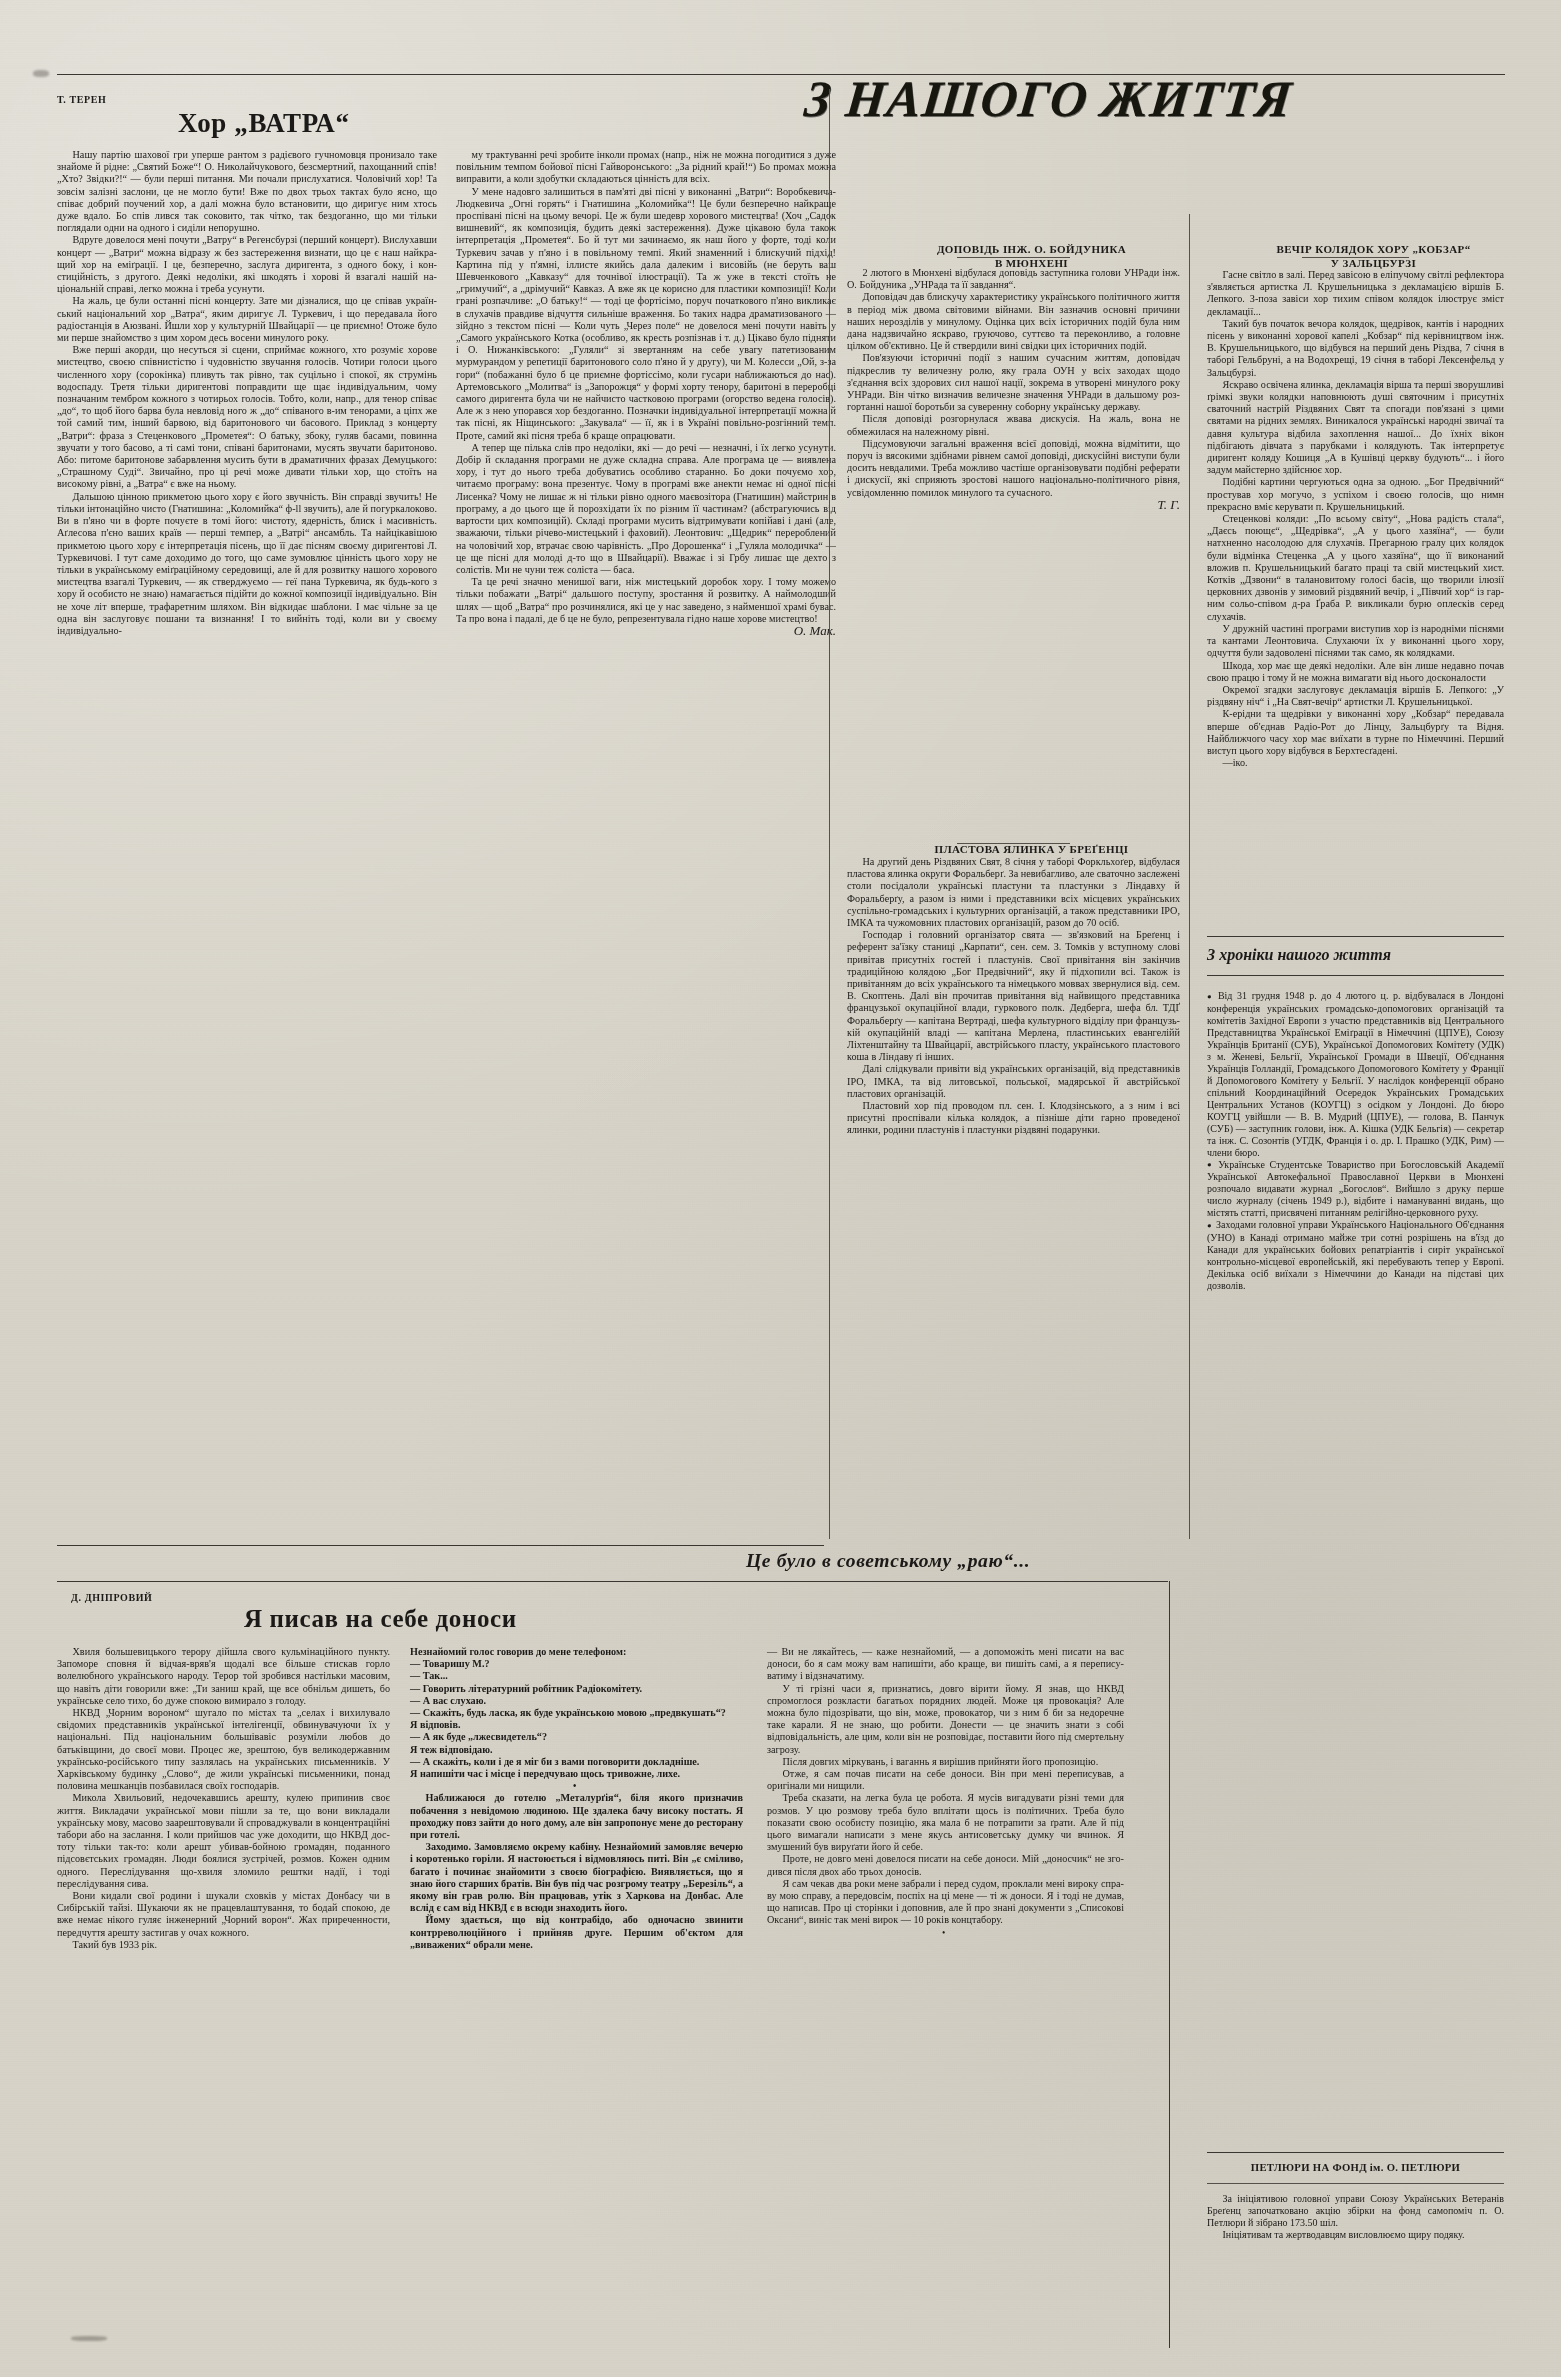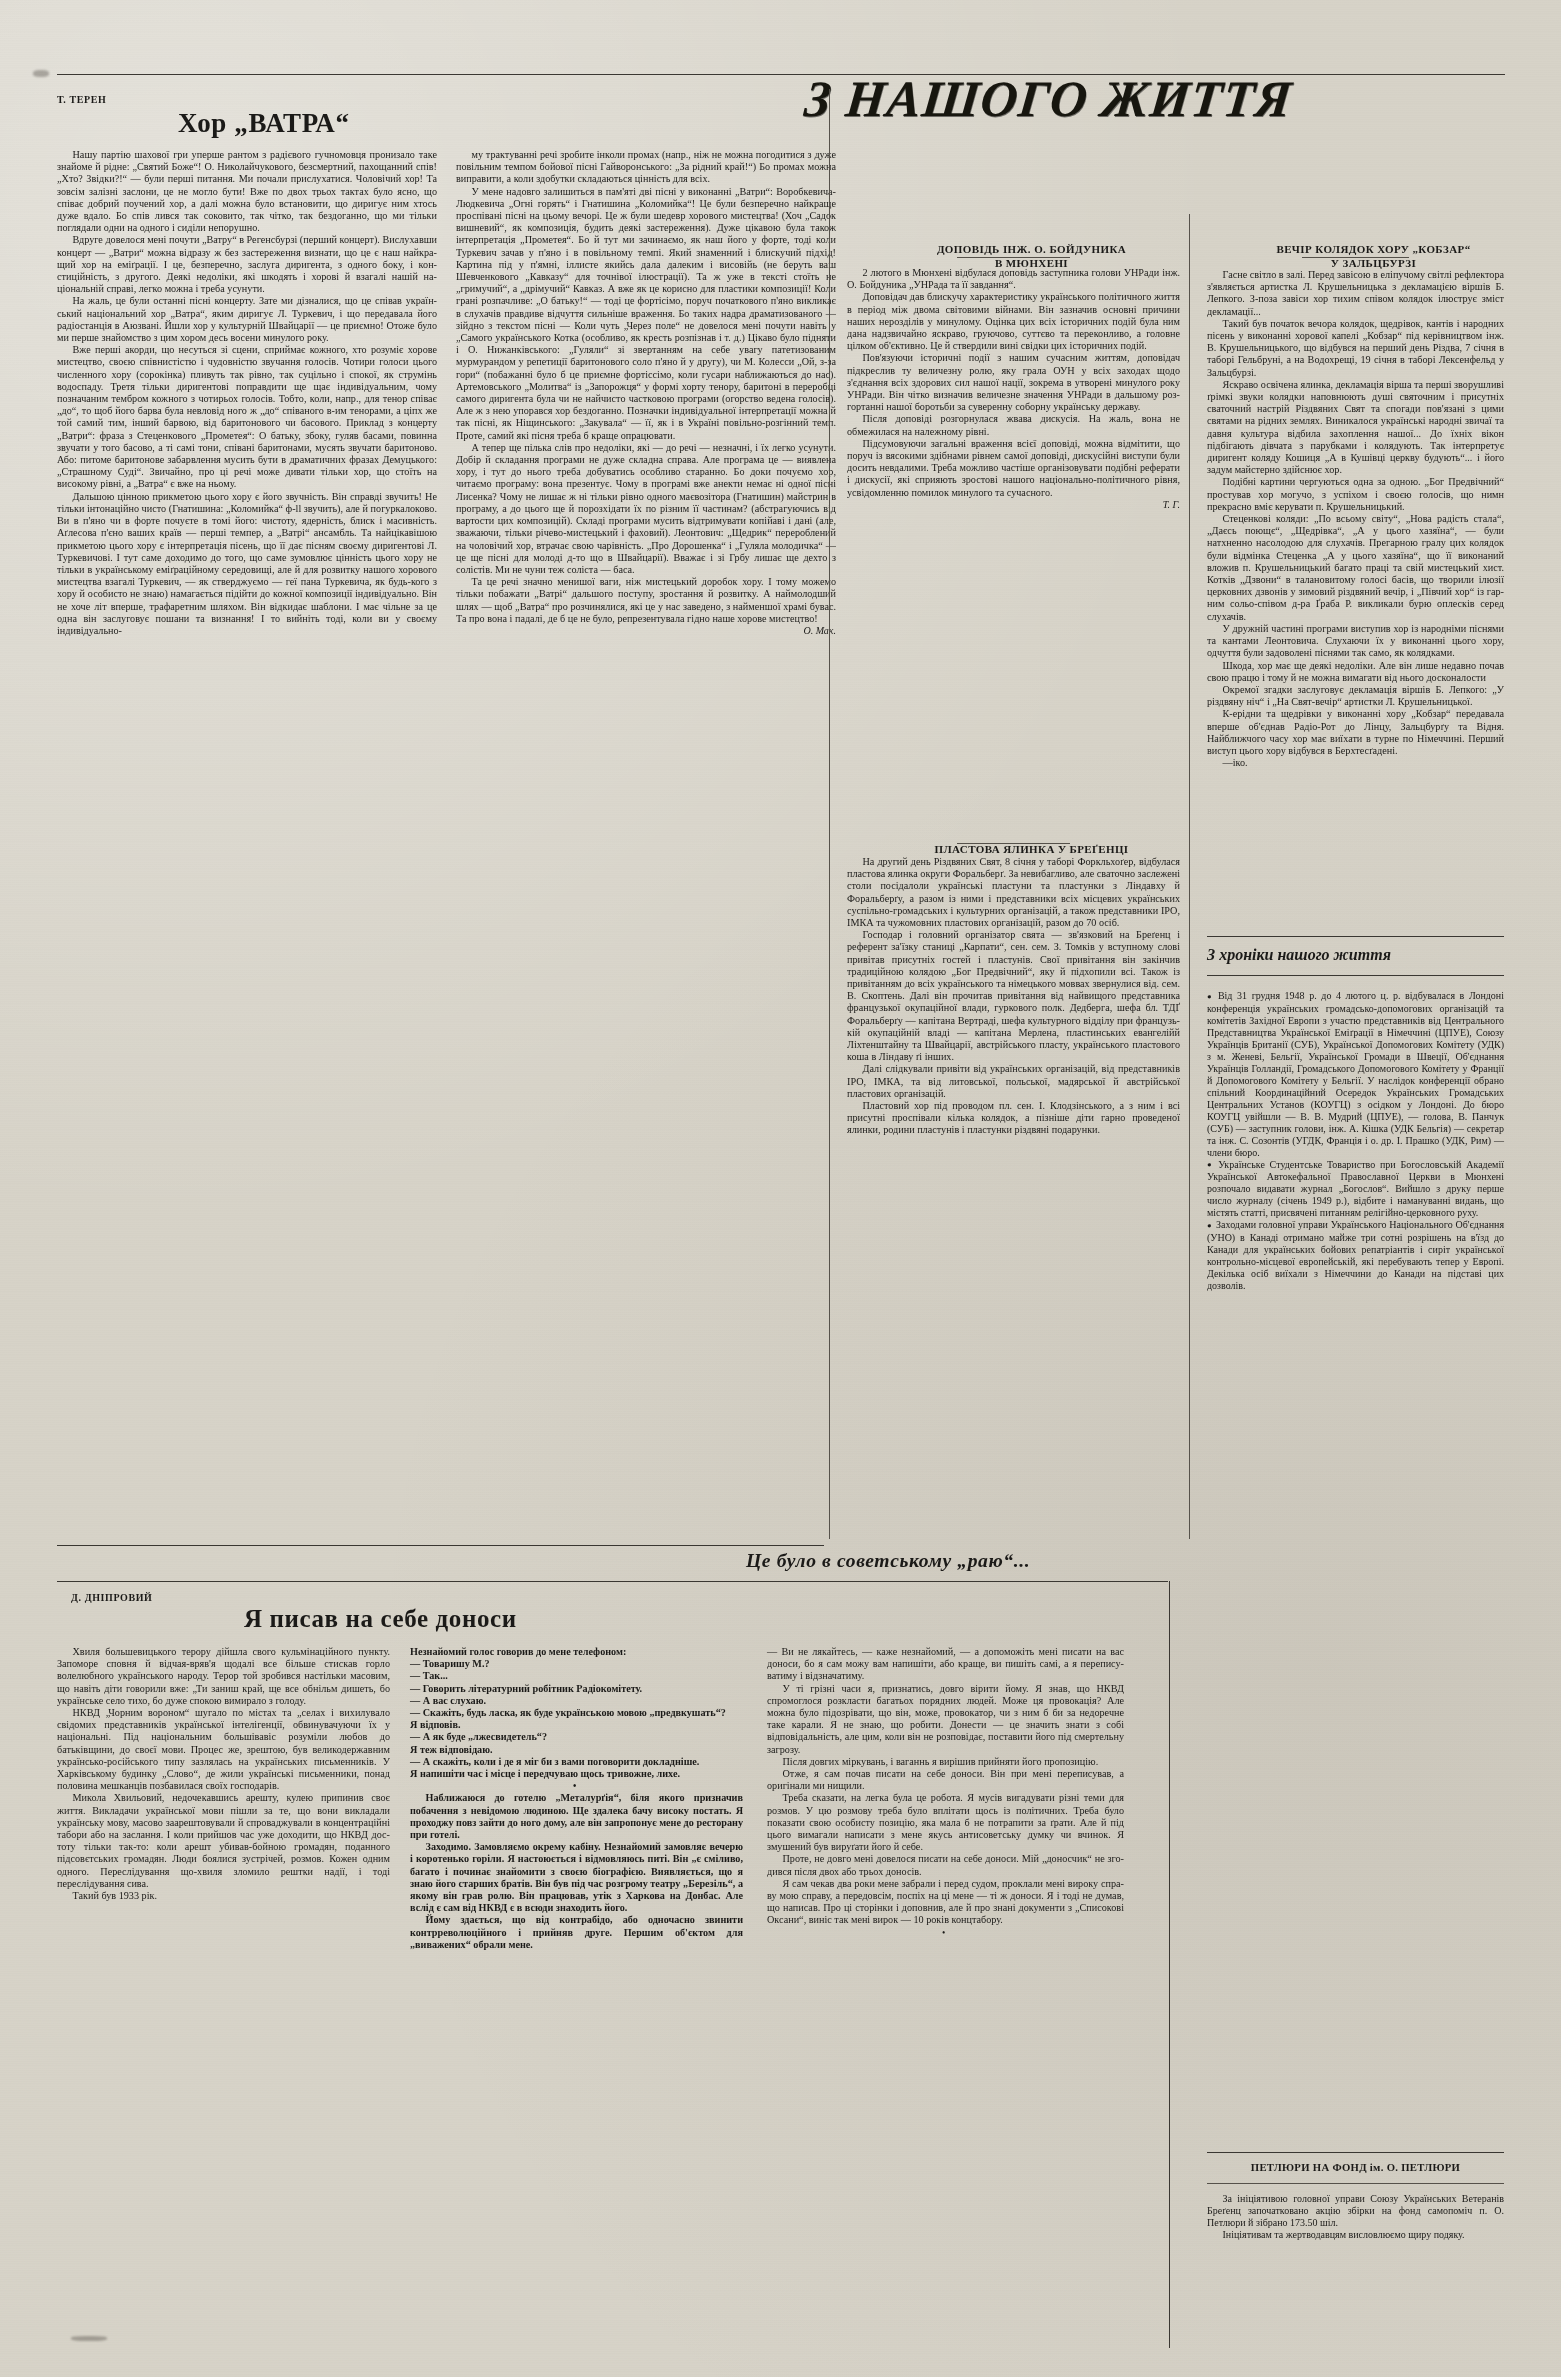--- a/index.html
+++ b/index.html
@@ -64,21 +64,21 @@
   .sec-title{
     position:absolute;margin:18px;
     text-align:center;font-weight:bold;font-size:11px;
     line-height:13.7px;letter-spacing:0.4px;
   }
   .rule{
     position:absolute;border-top:0.9px solid #3a3732;
   }
   .rule.thin{border-top:0.6px solid #55514a;}
   .sig{
-    font-style:italic;text-align:right;font-size:10px;margin-top:2.4px;
+    font-style:italic;text-align:right;font-size:13px;margin-top:2.4px;
   }
   
   .logo-z{
     position:absolute;
     top:70px;left:805px;
     font-family:"Liberation Serif",serif;
     font-size:51px;
     font-weight:bold;
     font-style:italic;
     letter-spacing:1.2px;
@@ -197,20 +197,21 @@
   <div class="band-title" style="top:1550px;left:746px;">Це було в советському „раю“...</div>
   <div class="rule" style="top:1581px;left:57px;width:1111px;"></div>
 
   <div class="byline" style="top:1592px;left:71px;">Д. ДНІПРОВИЙ</div>
   <h1 class="headline" style="top:1605px;left:244px;font-size:25px;">Я писав на себе доноси</h1>
 
   <div class="col" style="top:1646px;left:57px;width:333px;">
     <p>Хвиля большевицького терору дійшла свого кульмінаційного пункту. Запоморе сповня й відчая-вряв'я щодалі все більше сти­скав горло волелюбного українського на­роду. Терор той зробився настільки ма­совим, що навіть діти говорили вже: „Ти за­ниш край, ще все обнільм дишеть, бо укра­їнське село тихо, бо дуже спокою вимирало з голоду.</p>
     <p>НКВД „Чорним вороном“ шугало по містах та „селах і вихилувало свідомих представників української інтелігенції, об­винувачуючи їх у національні. Під наці­ональним большівавіс розуміли любов до батьківщини, до своєї мови. Процес же, зрештою, був великодержавним українсько-російського типу зазлялась на україн­ських письменників. У Харківському бу­динку „Слово“, де жили українські пись­менники, понад половина мешканців позба­вилася своїх господарів.</p>
     <p>Микола Хвильовий, недочекавшись арешту, кулею припинив своє життя. Ви­кладачи української мови пішли за те, що вони викладали українську мову, масово заарештовували й спроваджували в кон­центраційні табори або на заслання. І ко­ли прийшов час уже доходити, що НКВД дос­тоту тільки так-то: коли арешт убивав-бойною громадян, поданного підсовєтських громадян. Лю­ди боялися зустрічей, розмов. Кожен одним одного. Переслідування що-хвиля зло­мило рештки надії, і тоді переслідування сива.</p>
+    <p>Вони кидали свої родини і шукали сховків у містах Донбасу чи в Сибірській тай­зі. Шукаючи як не працевлаштування, то бодай спокою, де вже немає нікого гуляє інженерний „Чорний ворон“. Жах при­реченности, передчуття арешту застигав у очах кожного.</p>
     <p>Такий був 1933 рік.</p>
   </div>
 
   <div class="col" style="top:1646px;left:410px;width:333px;font-weight:bold;">
     <p class="noind">Незнайомий голос говорив до мене теле­фоном:</p>
     <p class="noind">— Товаришу М.?</p>
     <p class="noind">— Так...</p>
     <p class="noind">— Говорить літературний робітник Ра­діокомітету.</p>
     <p class="noind">— А вас слухаю.</p>
     <p class="noind">— Скажіть, будь ласка, як буде укра­їнською мовою „предвкушать“?</p>

